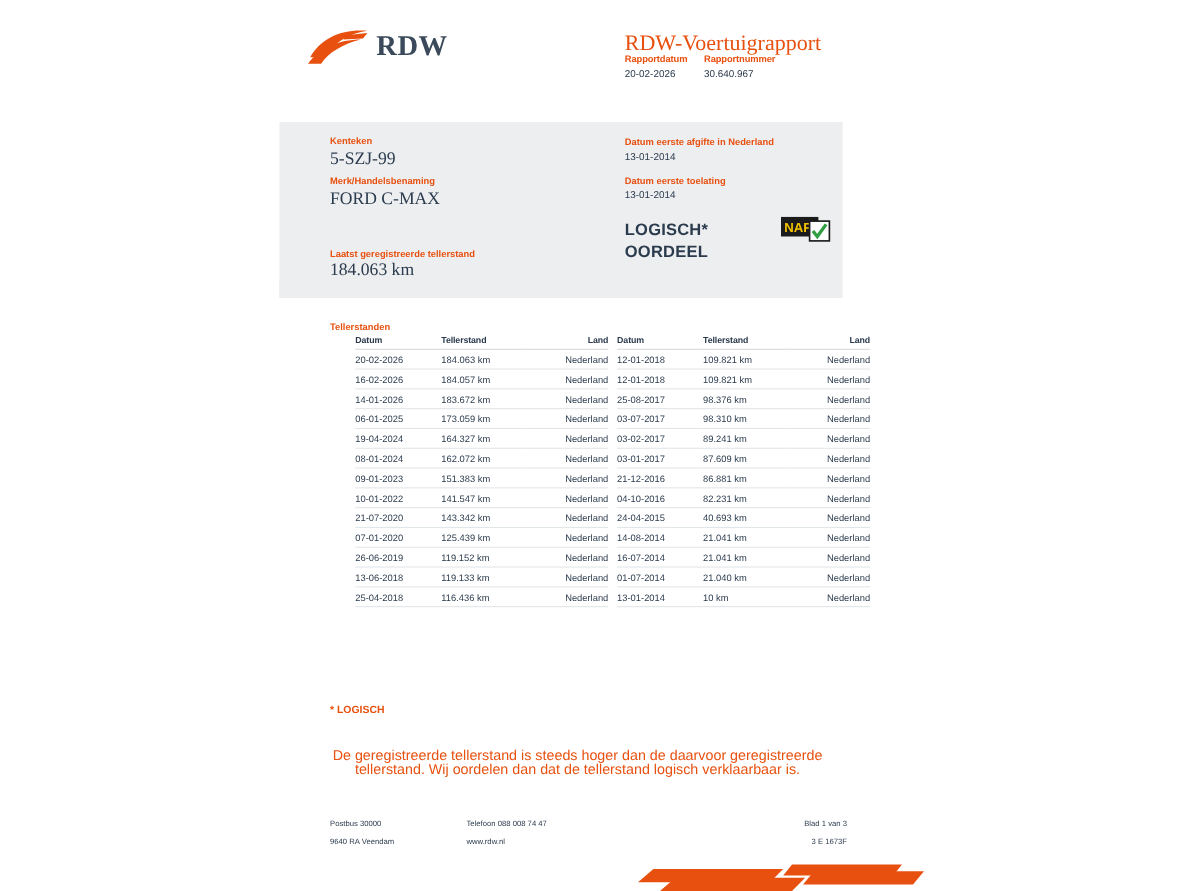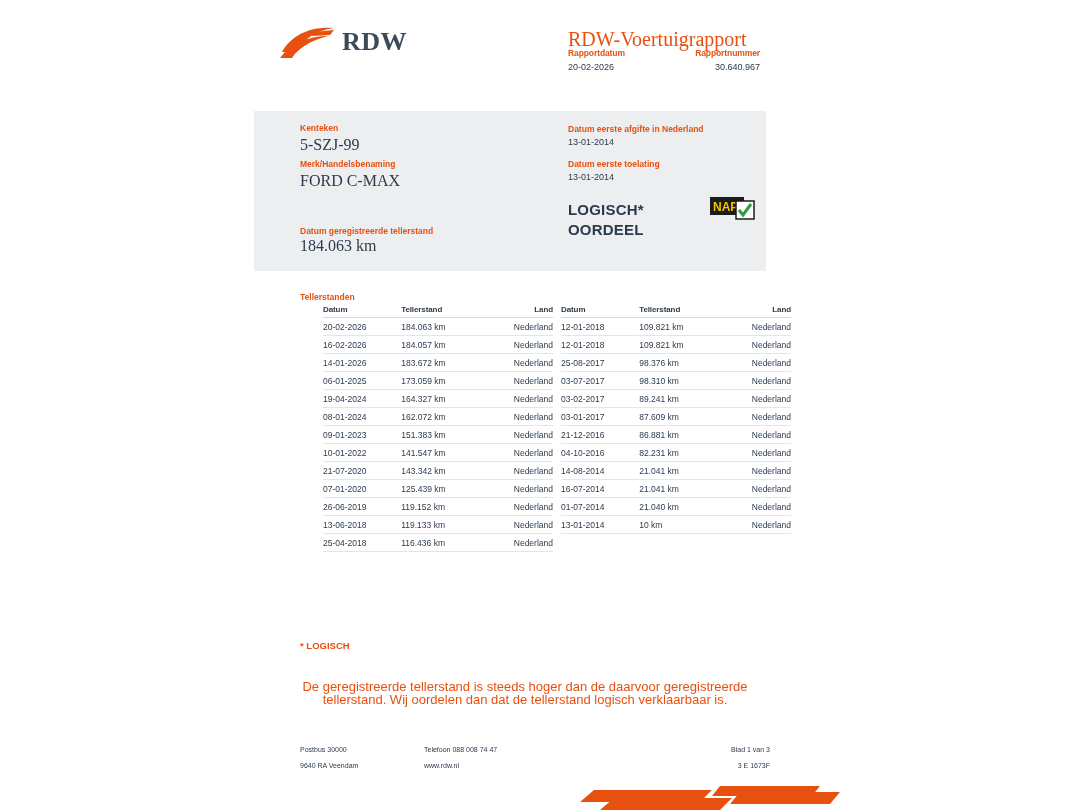--- a/index.html
+++ b/index.html
@@ -51,21 +51,21 @@
     color: #e8500f;
   }
   .meta-row {
     position: absolute;
     left: 568px;
     top: 48px;
     display: flex;
     gap: 0px;
   }
   .meta-block { width: 72px; }
-  .meta-block.wide { width: 120px; text-align: right; }
+  .meta-block.wide { width: 120px; }
   .meta-label {
     font-size: 8.5px;
     font-weight: bold;
     color: #e8500f;
     letter-spacing: -0.1px;
     white-space: nowrap;
   }
   .meta-value {
     font-size: 9px;
     color: #2b3b4d;
@@ -246,21 +246,21 @@
 
   <div class="panel"></div>
   <div class="panel-notch"></div>
 
   <div class="p-label" style="left:300px; top:123px;">Kenteken</div>
   <div class="p-val-lg" style="left:300px; top:136px;">5-SZJ-99</div>
 
   <div class="p-label" style="left:300px; top:159px;">Merk/Handelsbenaming</div>
   <div class="p-val-lg" style="left:300px; top:172px;">FORD C-MAX</div>
 
-  <div class="p-label" style="left:300px; top:226px;">Datum geregistreerde tellerstand</div>
+  <div class="p-label" style="left:300px; top:226px;">Laatst geregistreerde tellerstand</div>
   <div class="p-val-lg" style="left:300px; top:237px;">184.063 km</div>
 
   <div class="p-label" style="left:568px; top:124px;">Datum eerste afgifte in Nederland</div>
   <div class="p-val-sm" style="left:568px; top:137px;">13-01-2014</div>
 
   <div class="p-label" style="left:568px; top:159px;">Datum eerste toelating</div>
   <div class="p-val-sm" style="left:568px; top:172px;">13-01-2014</div>
 
   <div class="verdict">
     <div>LOGISCH*</div>
@@ -395,20 +395,25 @@
           <td class="col-land land">Nederland</td>
         </tr>
         <tr>
           <td class="col-date">21-12-2016</td>
           <td class="col-km">86.881 km</td>
           <td class="col-land land">Nederland</td>
         </tr>
         <tr>
           <td class="col-date">04-10-2016</td>
           <td class="col-km">82.231 km</td>
+          <td class="col-land land">Nederland</td>
+        </tr>
+        <tr>
+          <td class="col-date">24-04-2015</td>
+          <td class="col-km">40.693 km</td>
           <td class="col-land land">Nederland</td>
         </tr>
         <tr>
           <td class="col-date">14-08-2014</td>
           <td class="col-km">21.041 km</td>
           <td class="col-land land">Nederland</td>
         </tr>
         <tr>
           <td class="col-date">16-07-2014</td>
           <td class="col-km">21.041 km</td>

